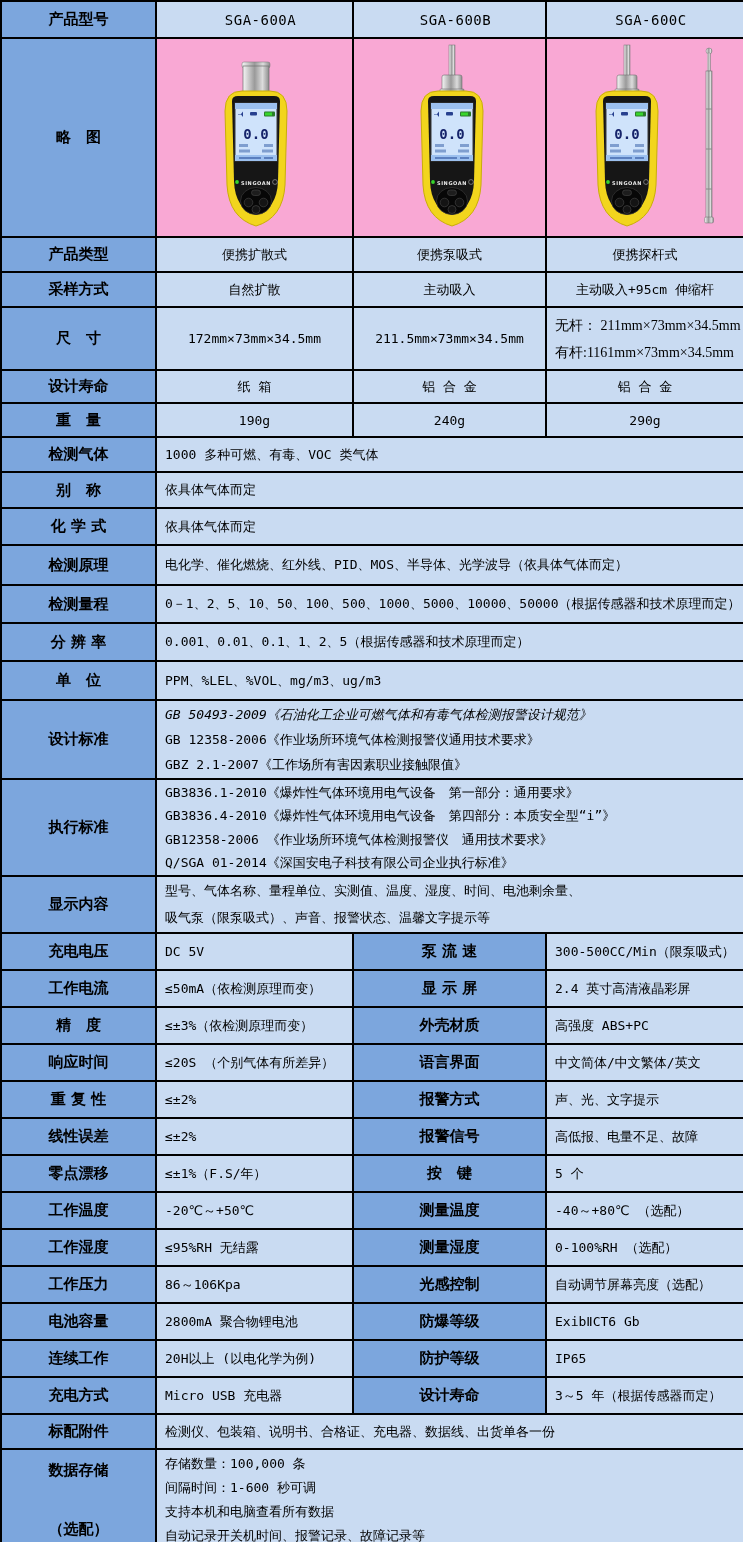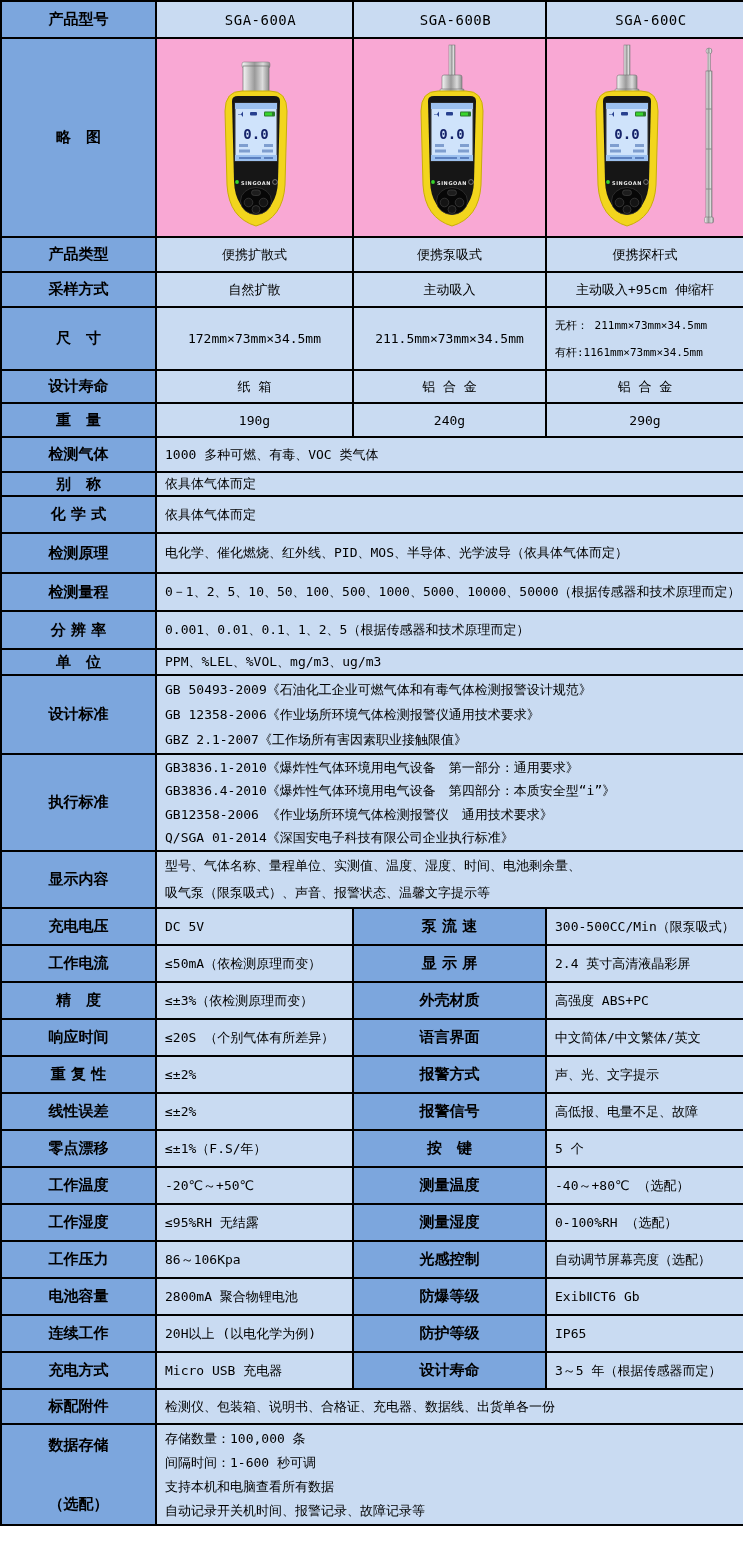--- a/index.html
+++ b/index.html
@@ -14,21 +14,21 @@
   }
   td {
     background:#c9dbf2;
     font-size:13px; text-align:left;
     font-family:"DejaVu Sans Mono","DejaVu Sans",sans-serif;
   }
   td.center { text-align:center; }
   td.img-cell { background:#f9a8d4; padding:0; text-align:center; }
   td.model-cell { font-size:14px; letter-spacing:0.5px;padding-left:20px; }
   .line { white-space:nowrap; }
-  .small { font-size:11px; }
+  .small { font-size:14px;font-family:Liberation Serif, serif; }
   th .line { white-space:nowrap; }
 </style>
 </head>
 <body>
 
 <table>
   <colgroup>
     <col style="width:155px">
       <col style="width:197px">
       <col style="width:193px">
@@ -227,21 +227,21 @@
         <td class="center">
           <div class="line">290g</div>
         </td>
       </tr>
       <tr style="height: 35px;">
         <th>检测气体</th>
         <td colspan="3">
           <div class="line">1000 多种可燃、有毒、VOC 类气体</div>
         </td>
       </tr>
-      <tr style="height: 24px;">
+      <tr style="height: 36px;">
         <th>别　称</th>
         <td colspan="3">
           <div class="line">依具体气体而定</div>
         </td>
       </tr>
       <tr style="height: 37px;">
         <th>化 学 式</th>
         <td colspan="3">
           <div class="line">依具体气体而定</div>
         </td>
@@ -257,30 +257,30 @@
         <td colspan="3">
           <div class="line">0－1、2、5、10、50、100、500、1000、5000、10000、50000（根据传感器和技术原理而定）</div>
         </td>
       </tr>
       <tr style="height: 38px;">
         <th>分 辨 率</th>
         <td colspan="3">
           <div class="line">0.001、0.01、0.1、1、2、5（根据传感器和技术原理而定）</div>
         </td>
       </tr>
-      <tr style="height: 26px;">
+      <tr style="height: 39px;">
         <th>单　位</th>
         <td colspan="3">
           <div class="line">PPM、%LEL、%VOL、mg/m3、ug/m3</div>
         </td>
       </tr>
       <tr style="height: 78px;">
         <th>设计标准</th>
         <td colspan="3">
-          <div class="line" style="line-height: 25px;">GB 50493-2009《石油化工企业可燃气体和有毒气体检测报警设计规范》</div>
+          <div class="line" style="line-height: 25px; font-style: italic;">GB 50493-2009《石油化工企业可燃气体和有毒气体检测报警设计规范》</div>
           <div class="line" style="line-height: 25px;">GB 12358-2006《作业场所环境气体检测报警仪通用技术要求》</div>
           <div class="line" style="line-height: 25px;">GBZ 2.1-2007《工作场所有害因素职业接触限值》</div>
         </td>
       </tr>
       <tr style="height: 97px;">
         <th>执行标准</th>
         <td colspan="3">
           <div class="line" style="line-height: 23.25px;">GB3836.1-2010《爆炸性气体环境用电气设备　第一部分：通用要求》</div>
           <div class="line" style="line-height: 23.25px;">GB3836.4-2010《爆炸性气体环境用电气设备　第四部分：本质安全型“i”》</div>
           <div class="line" style="line-height: 23.25px;">GB12358-2006 《作业场所环境气体检测报警仪　通用技术要求》</div>

